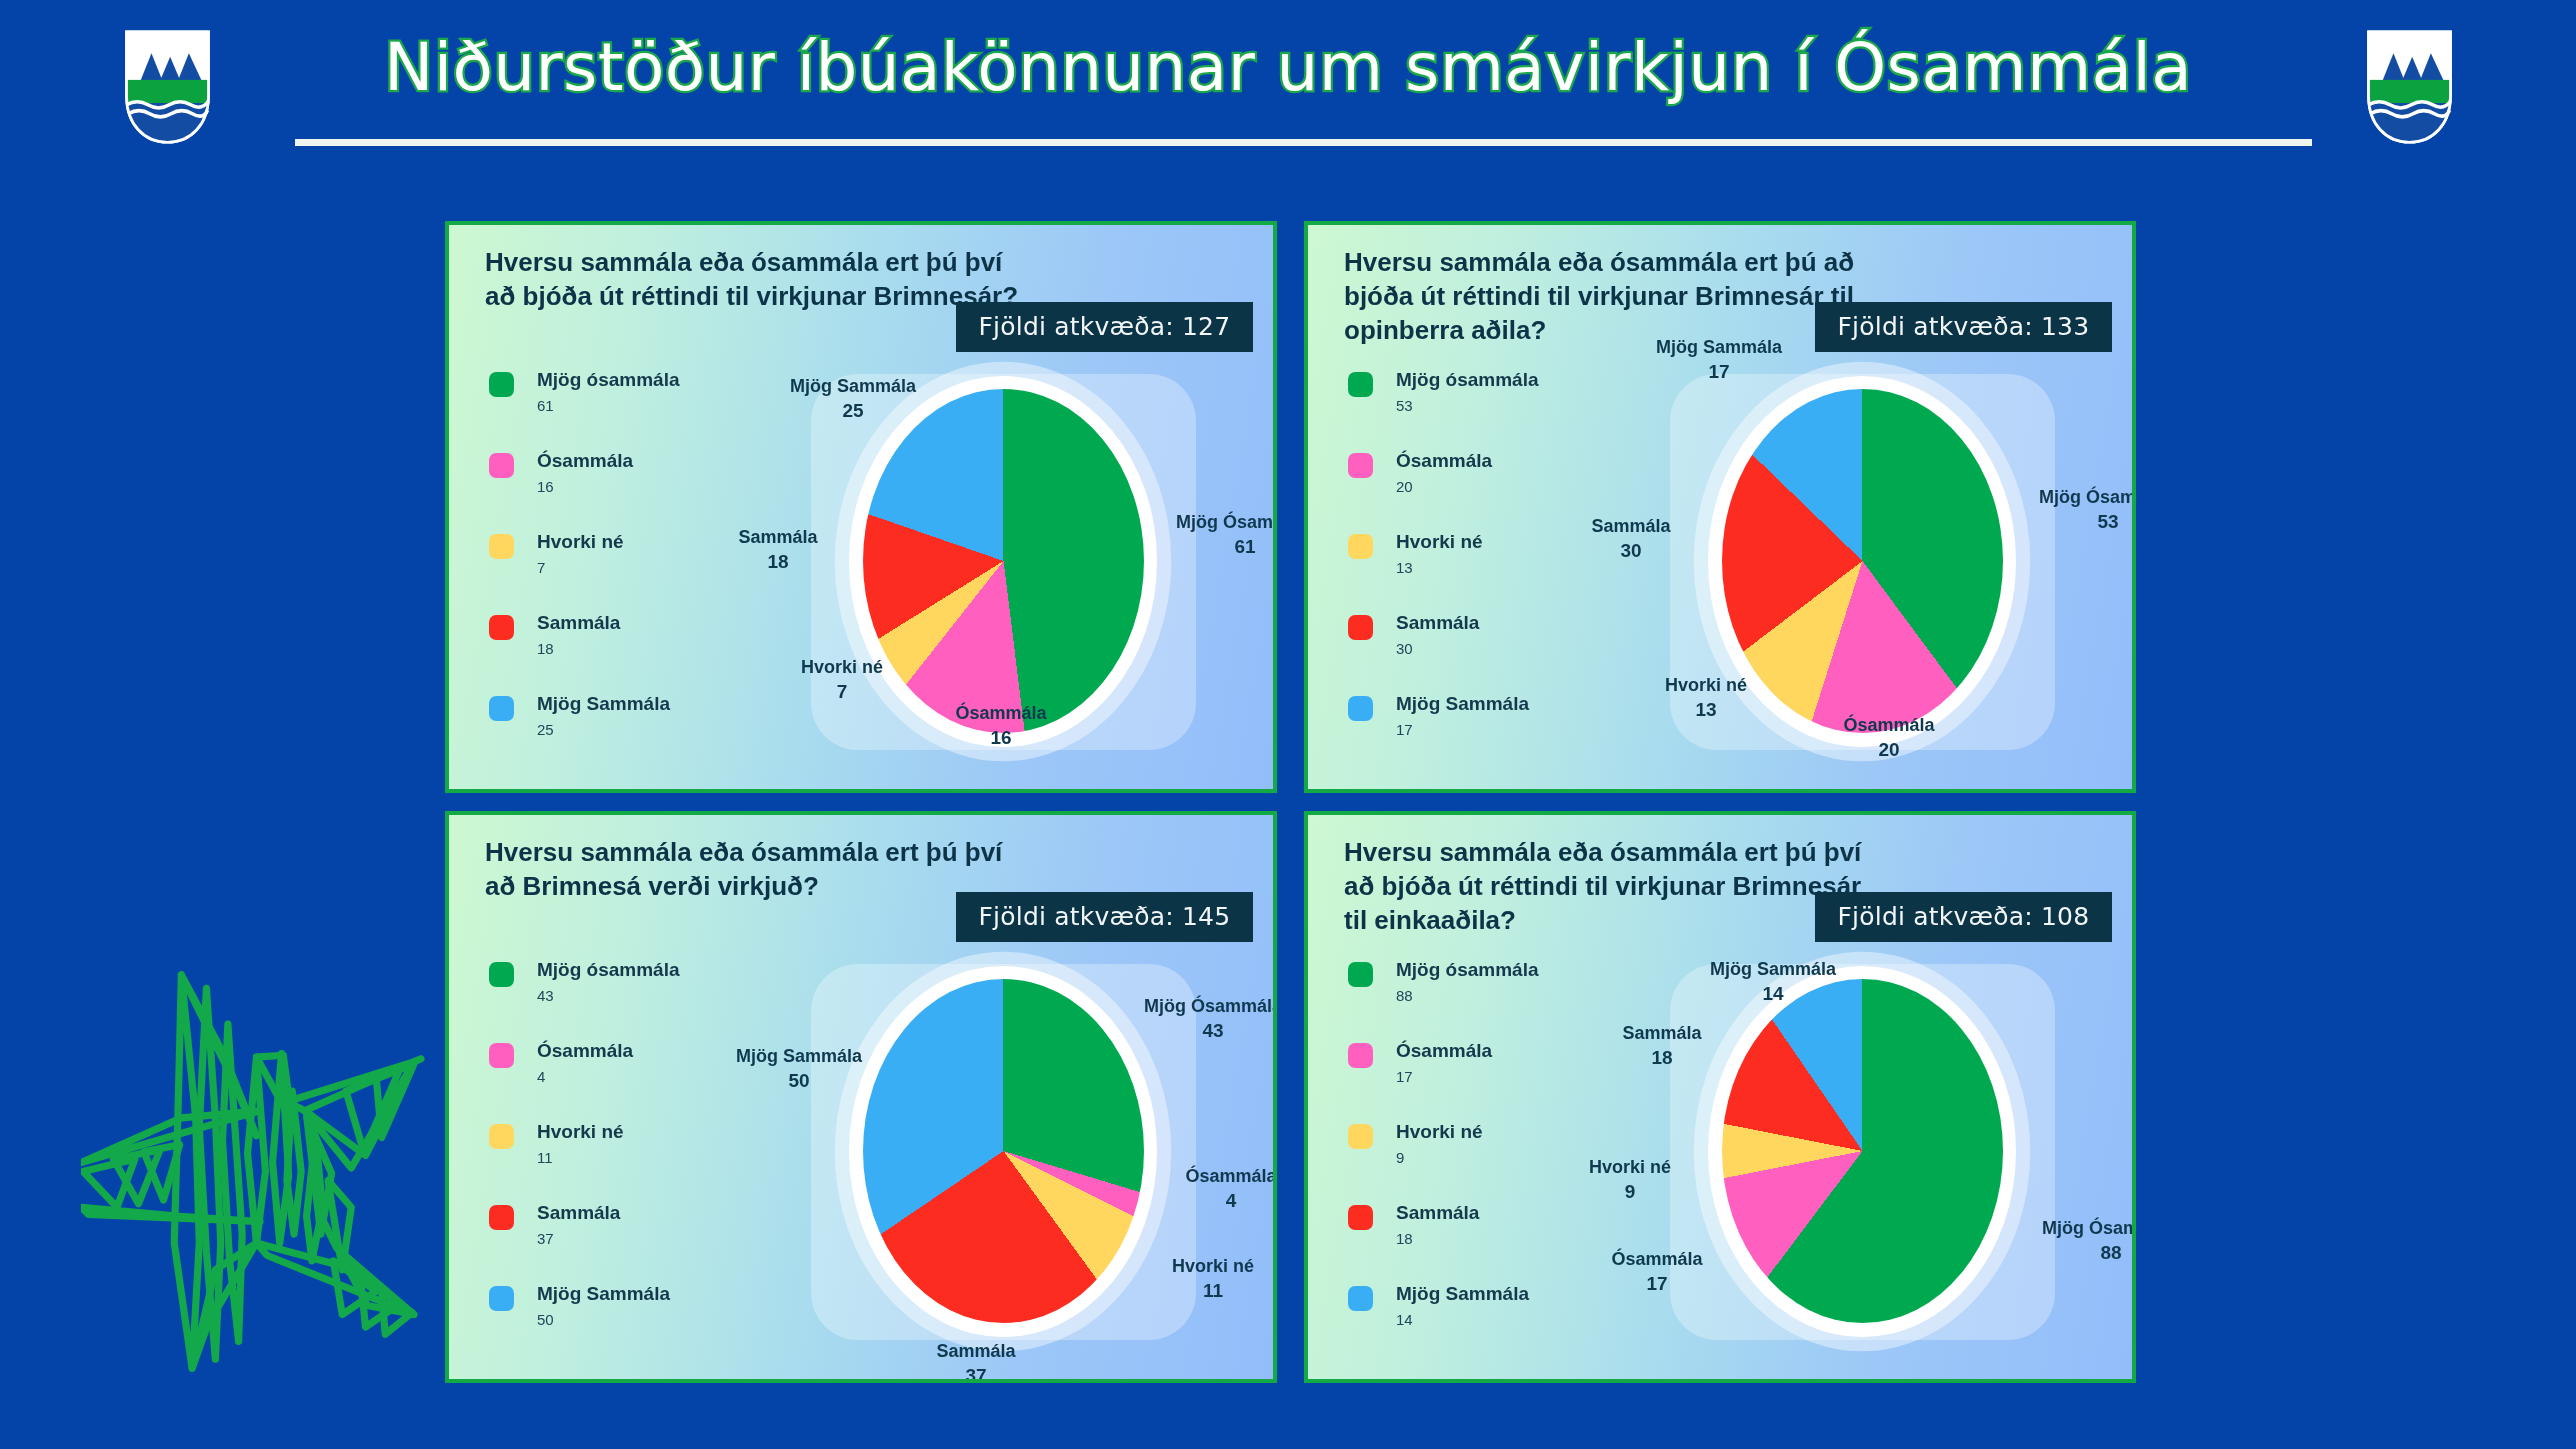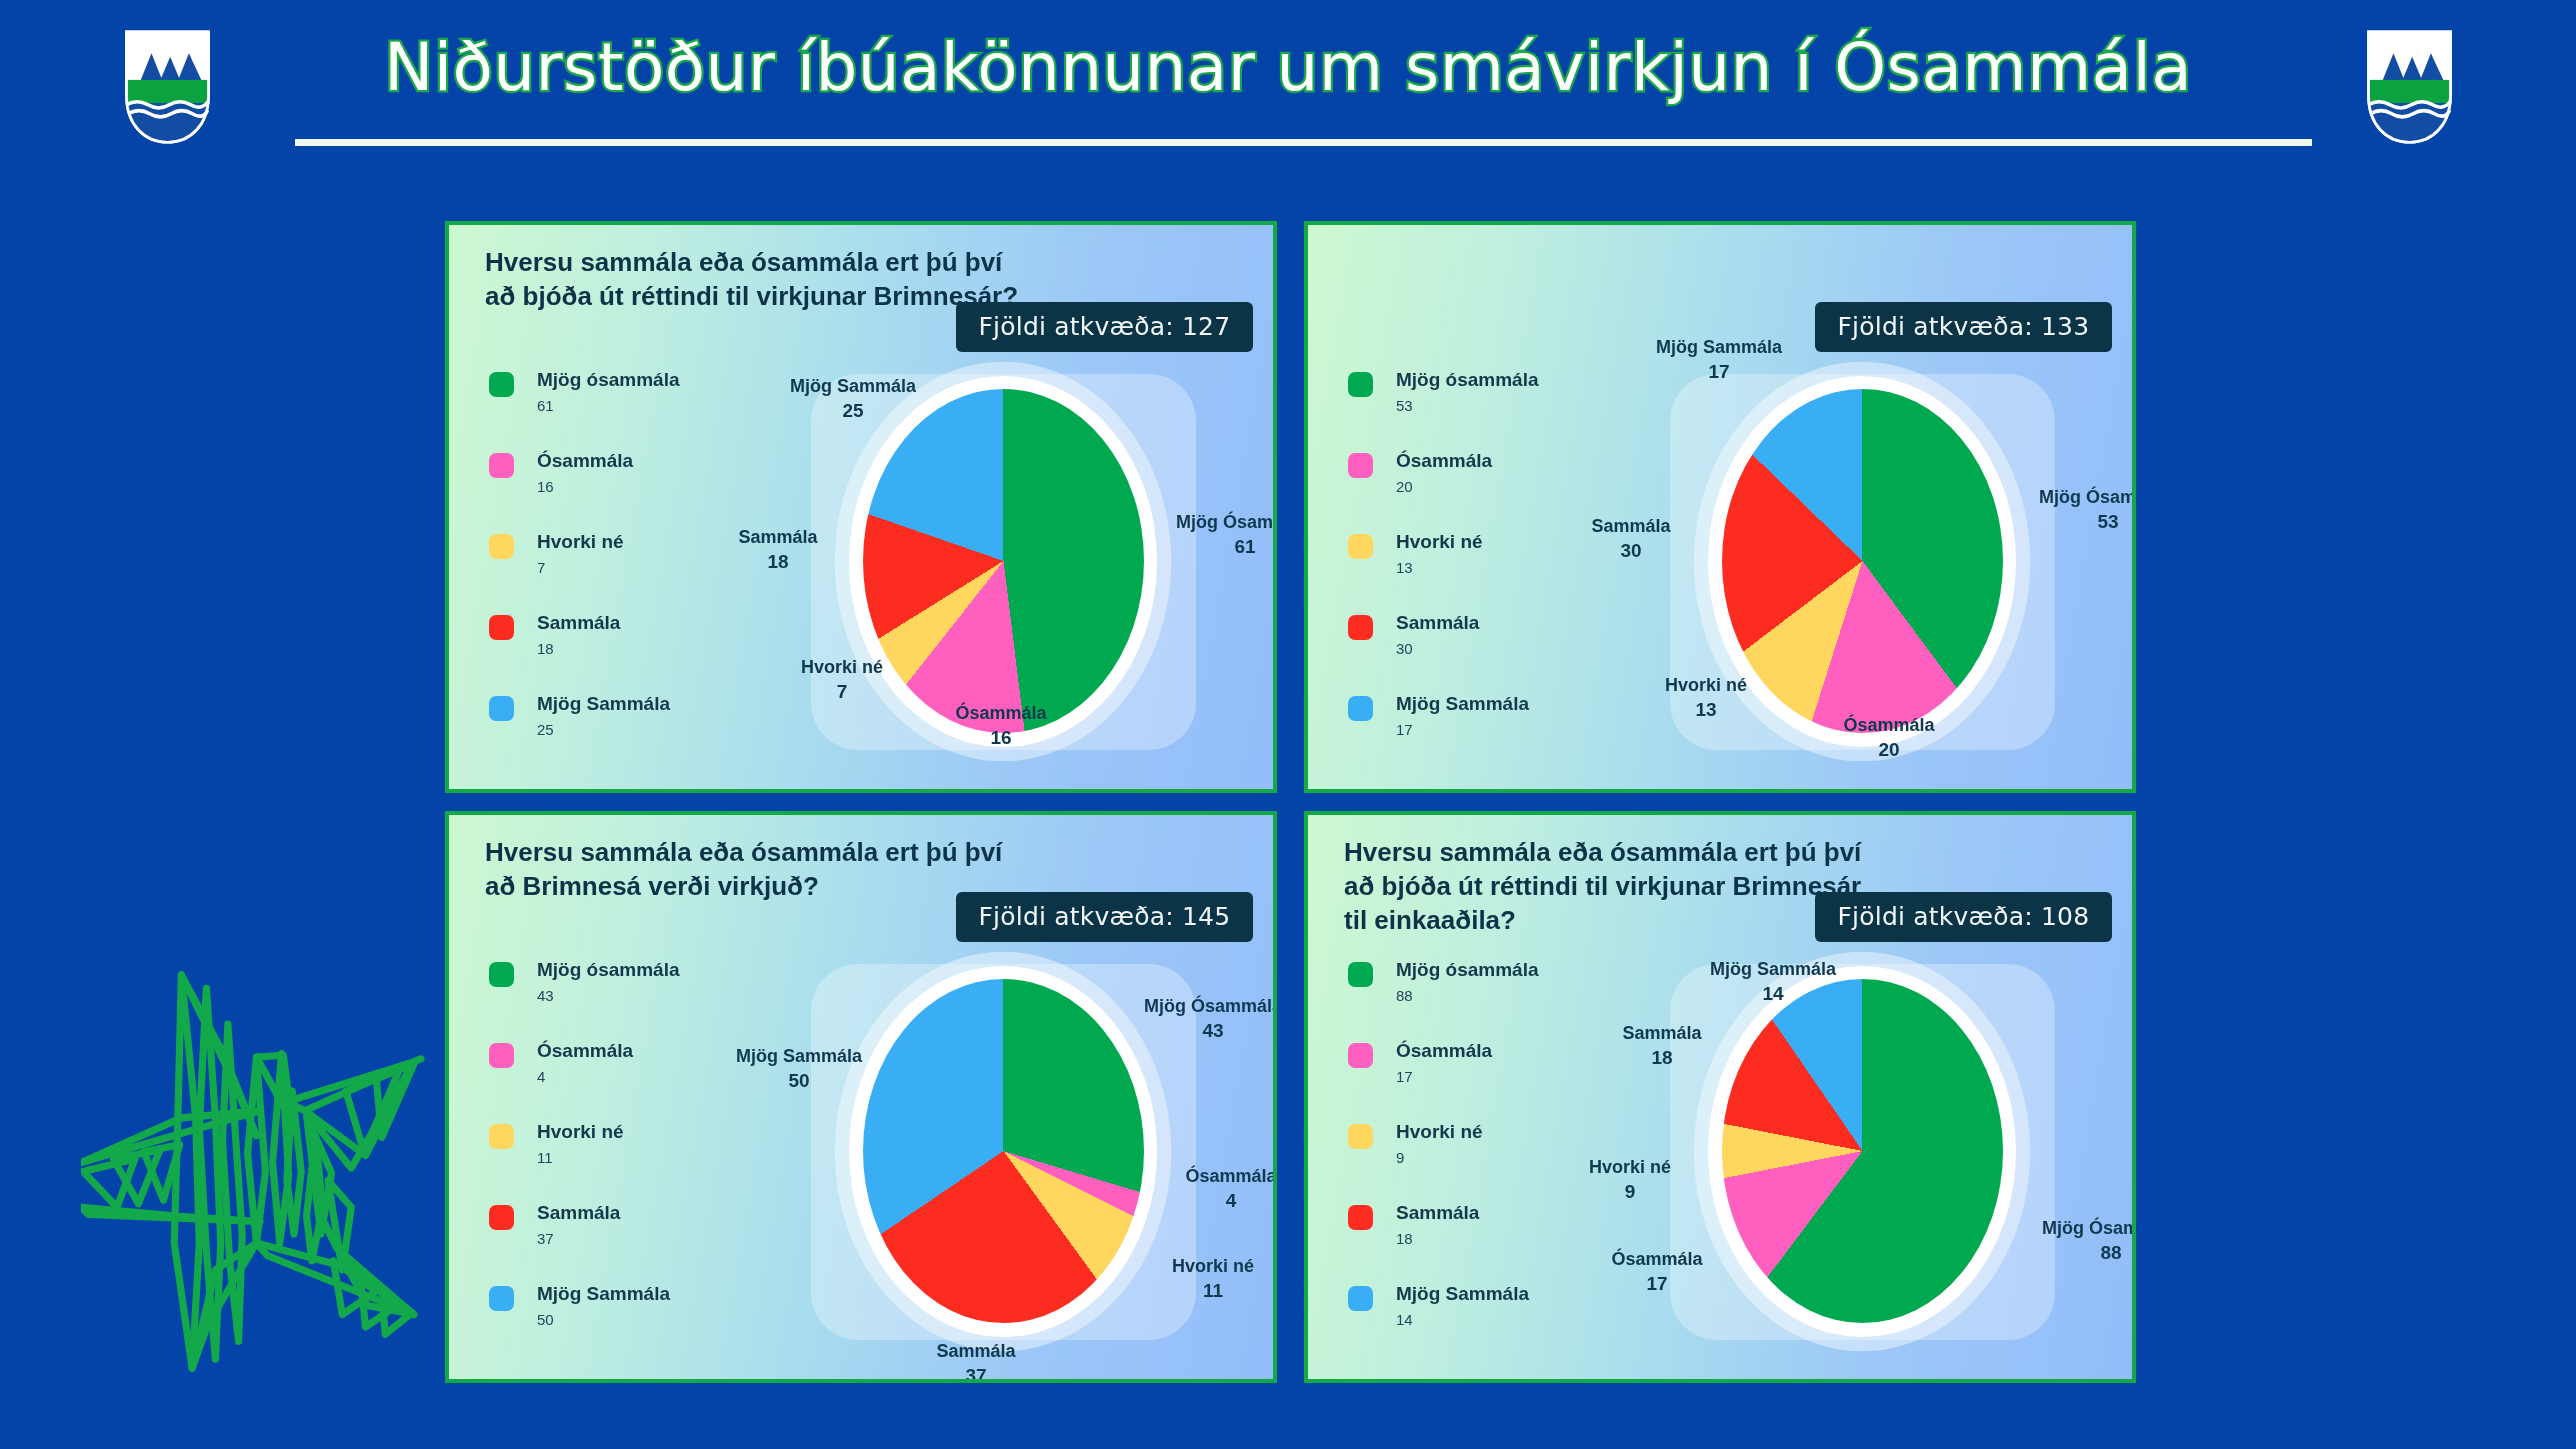--- a/index.html
+++ b/index.html
@@ -111,21 +111,20 @@
     right: 19.7px;
     top: 77px;
     background: #0B3447;
     color: #F2F6F7;
     font-size: 25px;
     font-weight: 400;
     padding: 9.8px 23px 11.6px 23px;
     letter-spacing: 0.2px;
     white-space: nowrap;
     font-family: "DejaVu Sans", sans-serif;
-    border-radius: 6px;
   }
 
   
   .legend {
     position: absolute;
     left: 40px;
     top: 145px;
     width: 250px;
   }
   .legend-row {
@@ -337,20 +336,21 @@
             <div class="pie-label" style="left: 528px; top: 204px;"><span>Mjög Ósammála</span><span class="pl-val">61</span></div>
             <div class="pie-label" style="left: 284px; top: 395px;"><span>Ósammála</span><span class="pl-val">16</span></div>
             <div class="pie-label" style="left: 125px; top: 349px;"><span>Hvorki né</span><span class="pl-val">7</span></div>
             <div class="pie-label" style="left: 61px; top: 219px;"><span>Sammála</span><span class="pl-val">18</span></div>
             <div class="pie-label" style="left: 136px; top: 68px;"><span>Mjög Sammála</span><span class="pl-val">25</span></div>
           </div>
       </div>
     </div>
 
     <div class="panel">
+      <div class="panel-question">Hversu sammála eða ósammála ert þú að bjóða út réttindi til virkjunar Brimnesár til opinberra aðila?</div>
       <div class="vote-badge">Fjöldi atkvæða: 133</div>
 
       <div class="legend">
         <div class="legend-row">
           <span class="legend-swatch" style="background:#00A94F"></span>
           <span class="legend-texts">
             <span class="legend-label">Mjög ósammála</span>
             <span class="legend-count">53</span>
           </span>
         </div>

